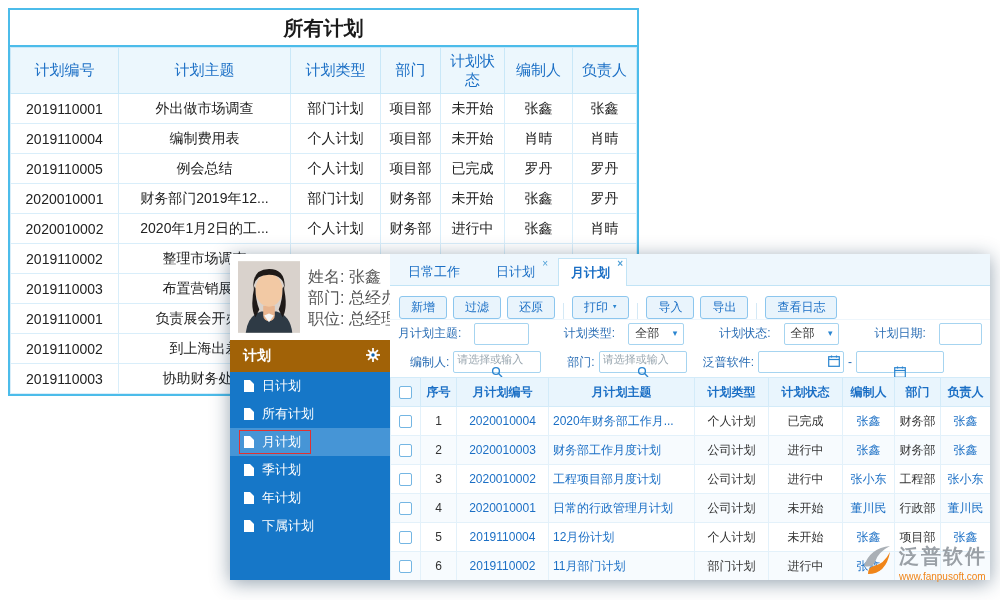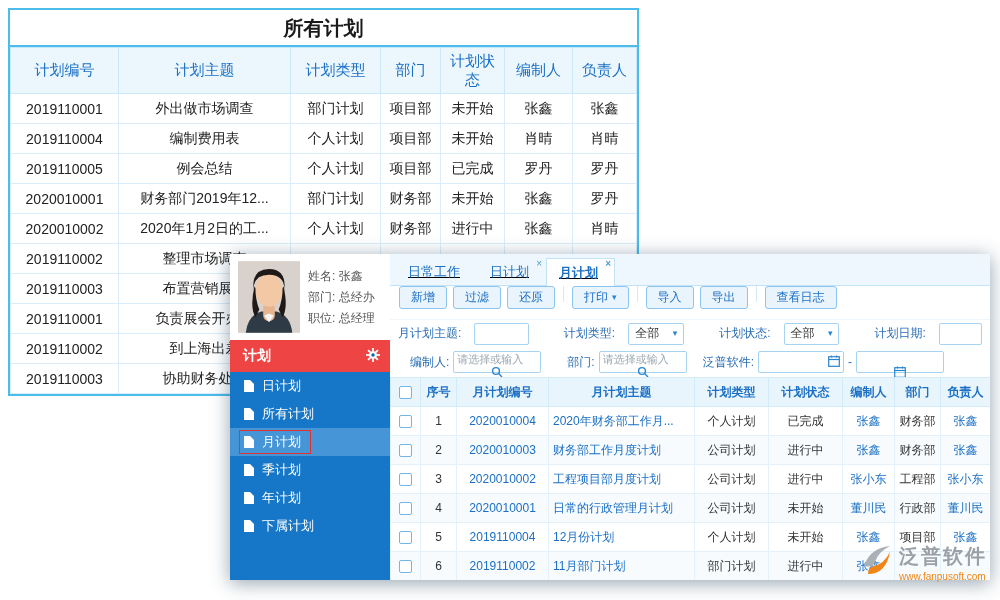--- a/index.html
+++ b/index.html
@@ -21,45 +21,45 @@
     border:1px solid #d9eefa; white-space:nowrap; overflow:hidden; padding:0 2px; }
 
   
   .front-window { position:absolute; left:230px; top:254px; width:760px; height:326px;
     background:#fff; z-index:2; box-shadow:0 3px 18px rgba(20,50,80,.45); display:flex; }
 
   .sidebar { width:160px; min-width:160px; background:#1677c8; display:flex; flex-direction:column; }
   .profile { background:#fff; height:86px; display:flex; align-items:center;
     padding:0 4px 0 8px; gap:8px; }
   .avatar svg { display:block; }
-  .pinfo { font-size:12px; color:#555; line-height:21px; white-space:nowrap; }
-  .section-hdr { height:32px; background:#ef4444; color:#fff; font-size:14px; font-weight:bold;
+  .pinfo { font-size:16px; color:#555; line-height:21px; white-space:nowrap; }
+  .section-hdr { height:32px; background:#a16207; color:#fff; font-size:14px; font-weight:bold;
     display:flex; align-items:center; justify-content:space-between; padding:0 10px 0 13px; cursor:pointer; }
   .menu { flex:1; }
   .menu-item { height:28px; display:flex; align-items:center; padding-left:9px;
     color:#fff; font-size:13px; cursor:pointer; }
   .menu-item .hl { display:inline-flex; align-items:center; gap:8px;
     border:1px solid transparent; padding:2px 9px 2px 4px; }
   .menu-item.active { background:#4695d6; }
   .menu-item.active .hl { border-color:#e03131; }
   .doc-ic { display:inline-flex; }
 
   .main { flex:1; display:flex; flex-direction:column; overflow:hidden; background:#fff; }
 
   .tabs { height:32px; background:#eef7fd; border-bottom:1px solid #c2e4f6;
-    display:flex; align-items:stretch; padding:4px 4px 0 5px; gap:0;text-decoration:underline; }
+    display:flex; align-items:stretch; padding:4px 4px 0 5px; gap:6px; }
   .tab { position:relative; padding:0 16px 0 12px; font-size:13px; color:#1b6fc5;
     display:flex; align-items:center; border:1px solid transparent; border-bottom:none; cursor:pointer; }
   .tab.active { background:#fff; border-color:#c2e4f6; font-weight:bold; margin-bottom:-1px; }
   .tab .close { display:none; position:absolute; top:0; right:3px; font-size:10px;
     line-height:10px; color:#4d9fd6; cursor:pointer; }
   .tab.closable .close { display:block; }
 
-  .toolbar { height:34px; display:flex; align-items:flex-start; gap:6px; padding:0 9px;
-    border-bottom:1px solid #eef6fc; }
+  .toolbar { height:34px; display:flex; align-items:flex-end; gap:6px; padding:0 9px;
+    border-bottom:1px solid #eef6fc;font-family:Liberation Mono, monospace; }
   .btn { font-family:inherit; background:#e9f4fc; border:1px solid #8cc6ee; color:#1b6fc5;
     font-size:12px; height:23px; padding:0 11px; border-radius:3px; cursor:pointer;
     display:inline-flex; align-items:center; gap:4px; white-space:nowrap; }
   .vdiv { width:1px; height:16px; background:#d4e9f6; margin:0 2px; }
   .car { color:#2a85d0; font-size:9px; line-height:1; }
 
   .frow { display:flex; align-items:center; font-size:12px; color:#2a6db4; padding:0 8px; white-space:nowrap; }
   .frow1 { height:27px;gap:9px; }
   .frow2 { height:30px; }
   .flabel { margin-right:4px; }

